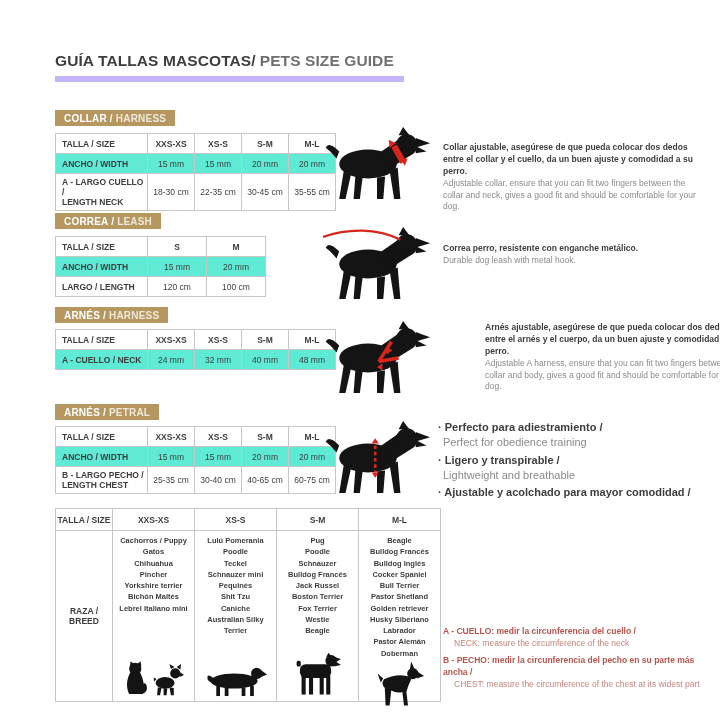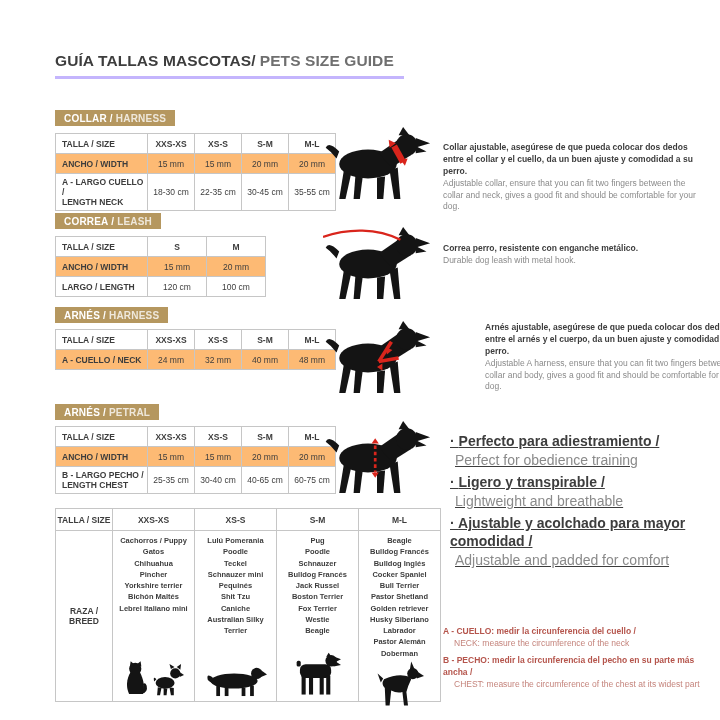--- a/index.html
+++ b/index.html
@@ -2,42 +2,42 @@
 <html><head>
 <meta charset="utf-8">
 <style>
   html,body{margin:0;padding:0;background:#fff;}
   .page{position:relative;width:720px;height:720px;background:#ffffff;
         font-family:"Liberation Sans",sans-serif;color:#3d3d3d;overflow:hidden;}
   .abs{position:absolute;}
 
   
   .title{left:55px;top:42px;font-size:15.5px;font-weight:700;white-space:nowrap;
-         border-bottom:3px solid #c4b5fd;padding:0 10px 6px 0;letter-spacing:.1px;}
+         border-bottom:6px solid #c4b5fd;padding:0 10px 6px 0;letter-spacing:.1px;}
   .title .t-en{color:#6f6f6f;margin-left:4px;}
   .subtitle{left:55px;top:83px;font-size:10.5px;font-weight:700;color:#b5975f;white-space:nowrap;}
   .subtitle .t-en{color:#c7ae7d;margin-left:3px;}
 
   
   .badge{display:inline-block;background:#b5975f;color:#fff;font-size:10px;font-weight:700;
          padding:3px 9px 2px;white-space:nowrap;letter-spacing:.2px;}
   .badge .b-en{color:rgba(255,255,255,.78);margin-left:3px;}
 
   
   .size-table{border-collapse:collapse;font-size:8.5px;color:#3d3d3d;table-layout:fixed;}
   .size-table td{border:1px solid #c6c6c6;text-align:center;padding:3px 2px;height:13px;vertical-align:middle;}
   .size-table tr.head td{font-weight:700;}
   .size-table td.lab{text-align:left;padding-left:6px;font-weight:700;}
-  .size-table tr.shade td{background:#fdba74;}
+  .size-table tr.shade td{background:#5eead4;}
   .pre{white-space:pre-line;}
 
   
   .desc{font-size:8.5px;line-height:1.4;color:#8a8a8a;margin:0;}
   .d-bold{display:block;color:#3d3d3d;font-weight:700;}
-  .bullets{font-size:14px;line-height:1.35;list-style:none;margin:12px;padding:0;text-decoration:underline;}
+  .bullets{font-size:11px;line-height:1.35;list-style:none;margin:0;padding:0;}
   .bullets li{margin-bottom:3px;}
   .bullets .d-bold::before{content:"· ";}
   .bullets .d-reg{display:block;color:#8a8a8a;padding-left:5px;}
 
   
   .dog{position:absolute;width:108px;height:80px;}
 
   
   .s1-badge{left:55px;top:110px;} .s1-table{left:55px;top:133px;}
   .s1-dog{left:323px;top:124px;}  .s1-desc{left:443px;top:142px;width:256px;}
@@ -261,21 +261,20 @@
     <li>
       <span class="d-bold">Perfecto para adiestramiento /</span>
       <span class="d-reg">Perfect for obedience training</span>
     </li>
     <li>
       <span class="d-bold">Ligero y transpirable /</span>
       <span class="d-reg">Lightweight and breathable</span>
     </li>
     <li>
       <span class="d-bold">Ajustable y acolchado para mayor comodidad /</span>
-      <span class="d-reg">Adjustable and padded for comfort</span>
     </li>
   </ul>
 
   <table class="abs breed-table">
     <colgroup>
         <col style="width:57px">
         <col style="width:82px">
         <col style="width:82px">
         <col style="width:82px">
         <col style="width:82px">

